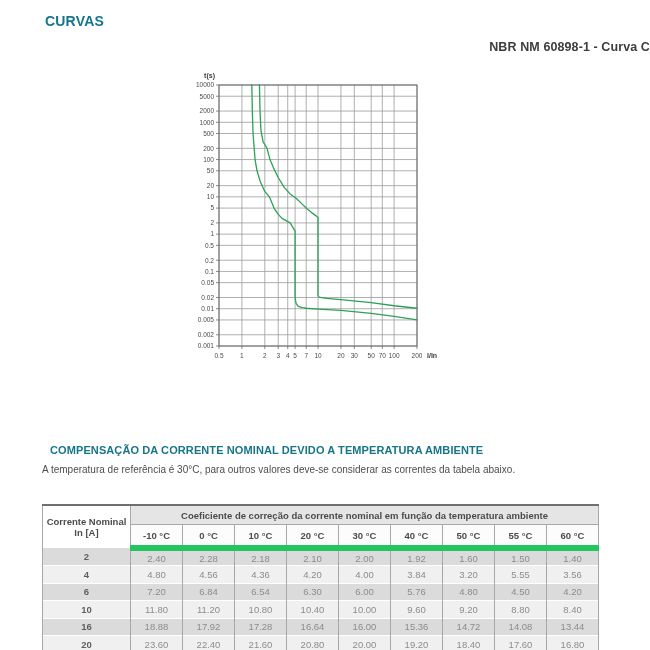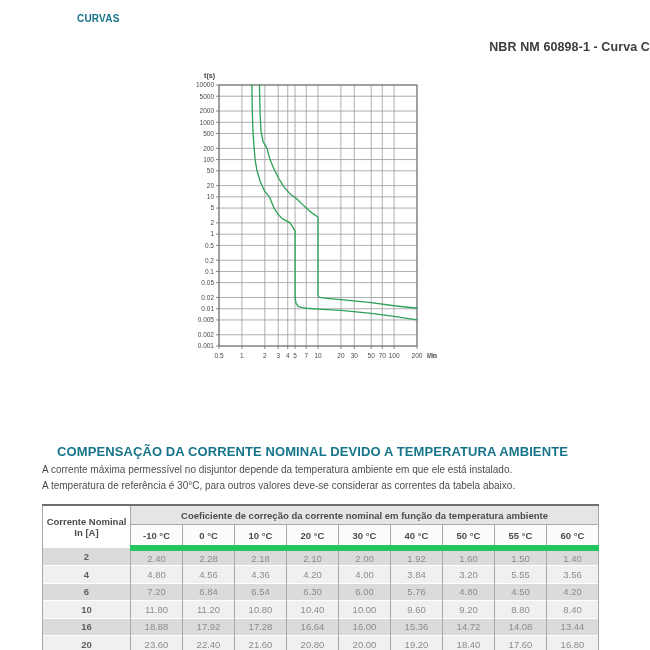--- a/index.html
+++ b/index.html
@@ -3,30 +3,30 @@
 <meta charset="utf-8">
 <style>
   html,body{margin:0;padding:0;}
   body{
     width:650px;height:650px;background:#ffffff;position:relative;overflow:hidden;
     font-family:"Liberation Sans", sans-serif;
     -webkit-font-smoothing:antialiased;
   }
   .page-heading{
     position:absolute;left:45px;top:13px;
-    font-size:10px;font-weight:bold;color:#16758a;letter-spacing:.2px;margin-left:32px;
+    font-size:14px;font-weight:bold;color:#16758a;letter-spacing:.2px;
   }
   .chart-title{
     position:absolute;left:0;top:40px;width:650px;text-align:right;
     font-size:12.5px;font-weight:bold;color:#3d3d3d;letter-spacing:.1px;
   }
   #chart-svg{position:absolute;left:180px;top:66px;}
   .section-heading{
-    position:absolute;left:57px;top:444px;
-    font-size:13px;font-weight:bold;color:#16758a;letter-spacing:.1px;
+    position:absolute;left:50px;top:444px;
+    font-size:11px;font-weight:bold;color:#16758a;letter-spacing:.1px;
   }
   .body-text{
     position:absolute;left:42px;top:462px;
     font-size:10px;color:#4d4d4d;line-height:16px;
   }
   table.comp-table{
     position:absolute;left:42px;top:504px;width:557px;
     border-collapse:collapse;table-layout:fixed;
     border:1px solid #8f8f8f;border-top:2px solid #6f6f6f;padding-left:22px;
   }
@@ -164,21 +164,20 @@
     <text x="237" y="292" text-anchor="middle" font-size="6.5" fill="#4a4a4a">200</text>
     <text x="35" y="12" text-anchor="end" font-size="7" font-weight="bold" fill="#3d3d3d">t(s)</text>
     <text x="247" y="292" text-anchor="start" font-size="7" font-weight="bold" fill="#3d3d3d">I/In</text>
     <path d="M71.82 19.00 L72.31 45.06 L73.03 67.51 L74.19 82.35 L75.08 93.57 L77.02 104.80 L80.40 116.02 L84.81 125.41 L89.43 130.86 L93.99 142.08 L98.21 148.33 L102.35 152.67 L110.11 156.92 L113.05 161.58 L115.09 165.19 L115.09 231.49 L116.07 237.27 L118.24 240.45 L122.20 241.62 L126.21 242.24 L138.00 243.04 L160.91 244.42 L191.19 247.37 L214.09 250.46 L237.00 253.94" fill="none" stroke="#2da157" stroke-width="1.3" stroke-linejoin="round" stroke-linecap="round"></path>
     <path d="M79.44 19.00 L80.02 45.06 L80.96 64.56 L83.12 75.78 L87.05 82.35 L90.00 93.57 L93.48 101.84 L98.21 111.52 L104.24 121.34 L110.11 127.90 L116.39 132.56 L121.12 137.10 L126.21 142.08 L132.63 147.40 L138.00 151.18 L138.00 229.23 L138.98 231.01 L141.15 231.65 L146.67 232.32 L160.91 233.65 L191.19 236.70 L214.09 239.76 L237.00 242.24" fill="none" stroke="#2da157" stroke-width="1.3" stroke-linejoin="round" stroke-linecap="round"></path>
   </svg>
 
 <div class="section-heading">COMPENSAÇÃO DA CORRENTE NOMINAL DEVIDO A TEMPERATURA AMBIENTE</div>
 
 <div class="body-text">
-  <div>A corrente máxima permessível no disjuntor depende da temperatura ambiente em que ele está instalado.</div>
   <div>A temperatura de referência é 30°C, para outros valores deve-se considerar as correntes da tabela abaixo.</div>
 </div>
 
 <table class="comp-table">
   <thead>
     <tr>
       <th class="corner-cell" rowspan="2">
         <div>Corrente Nominal</div>
         <div>In [A]</div>
       </th>

